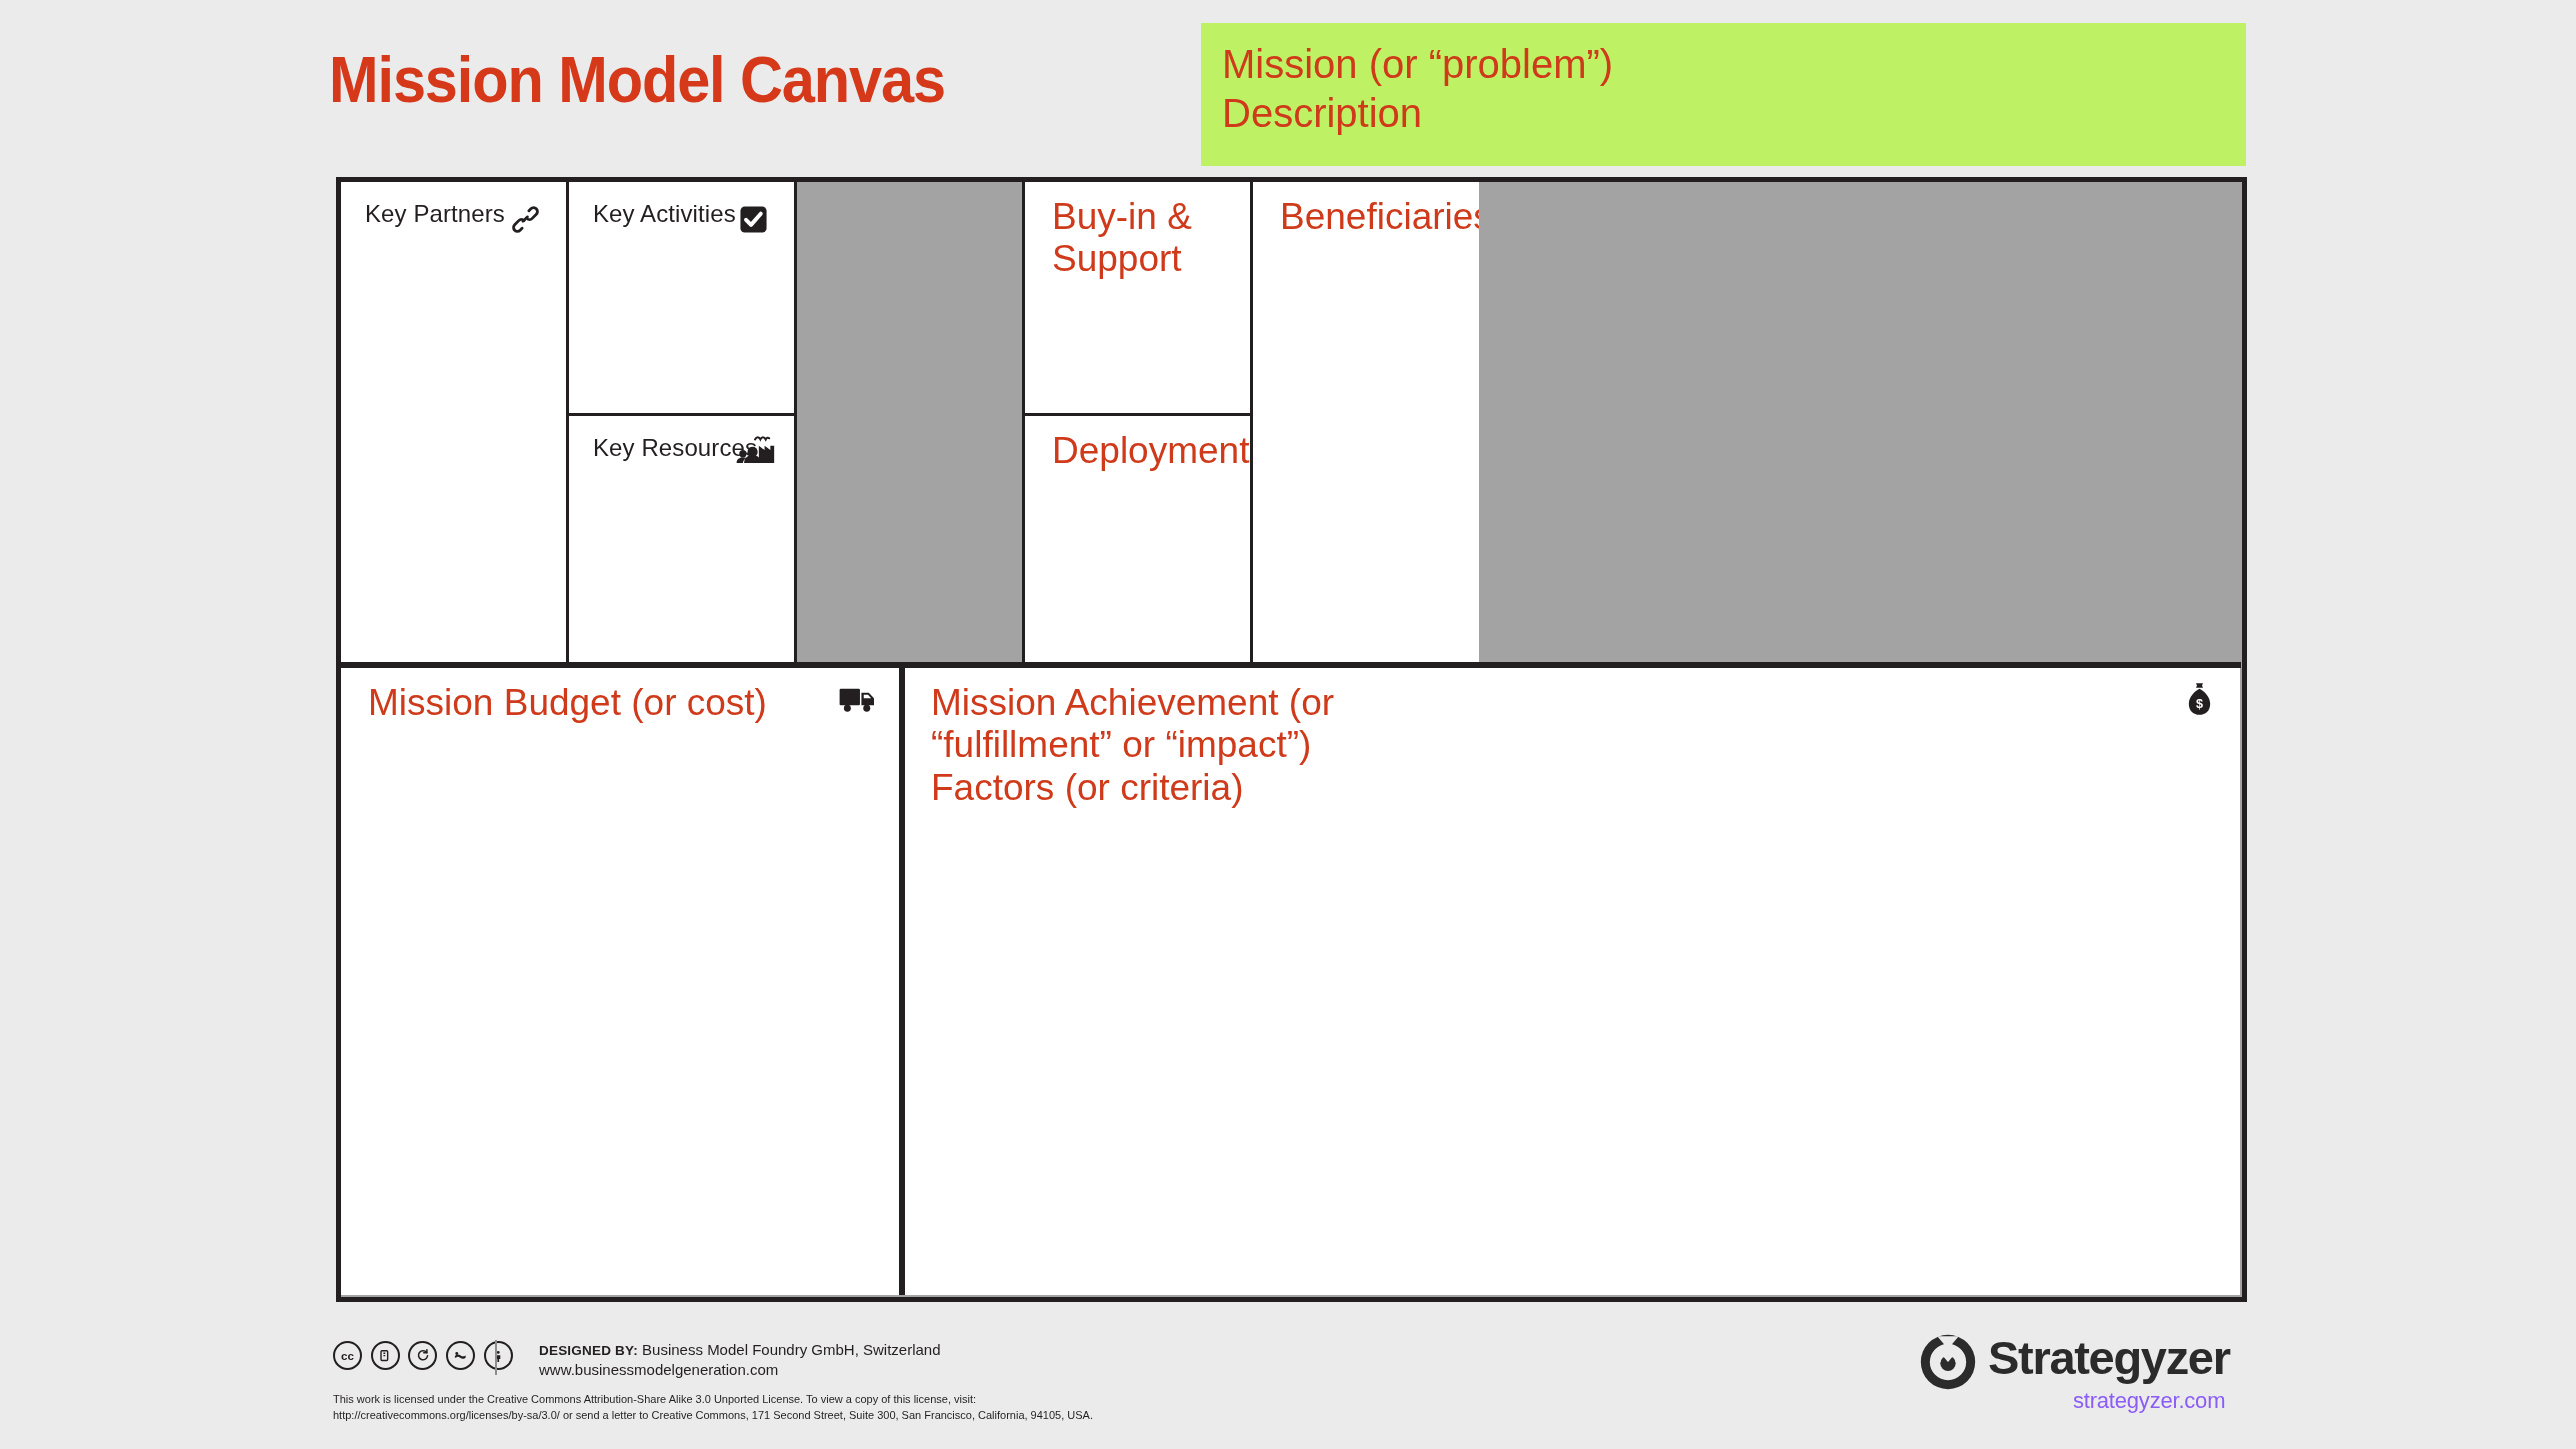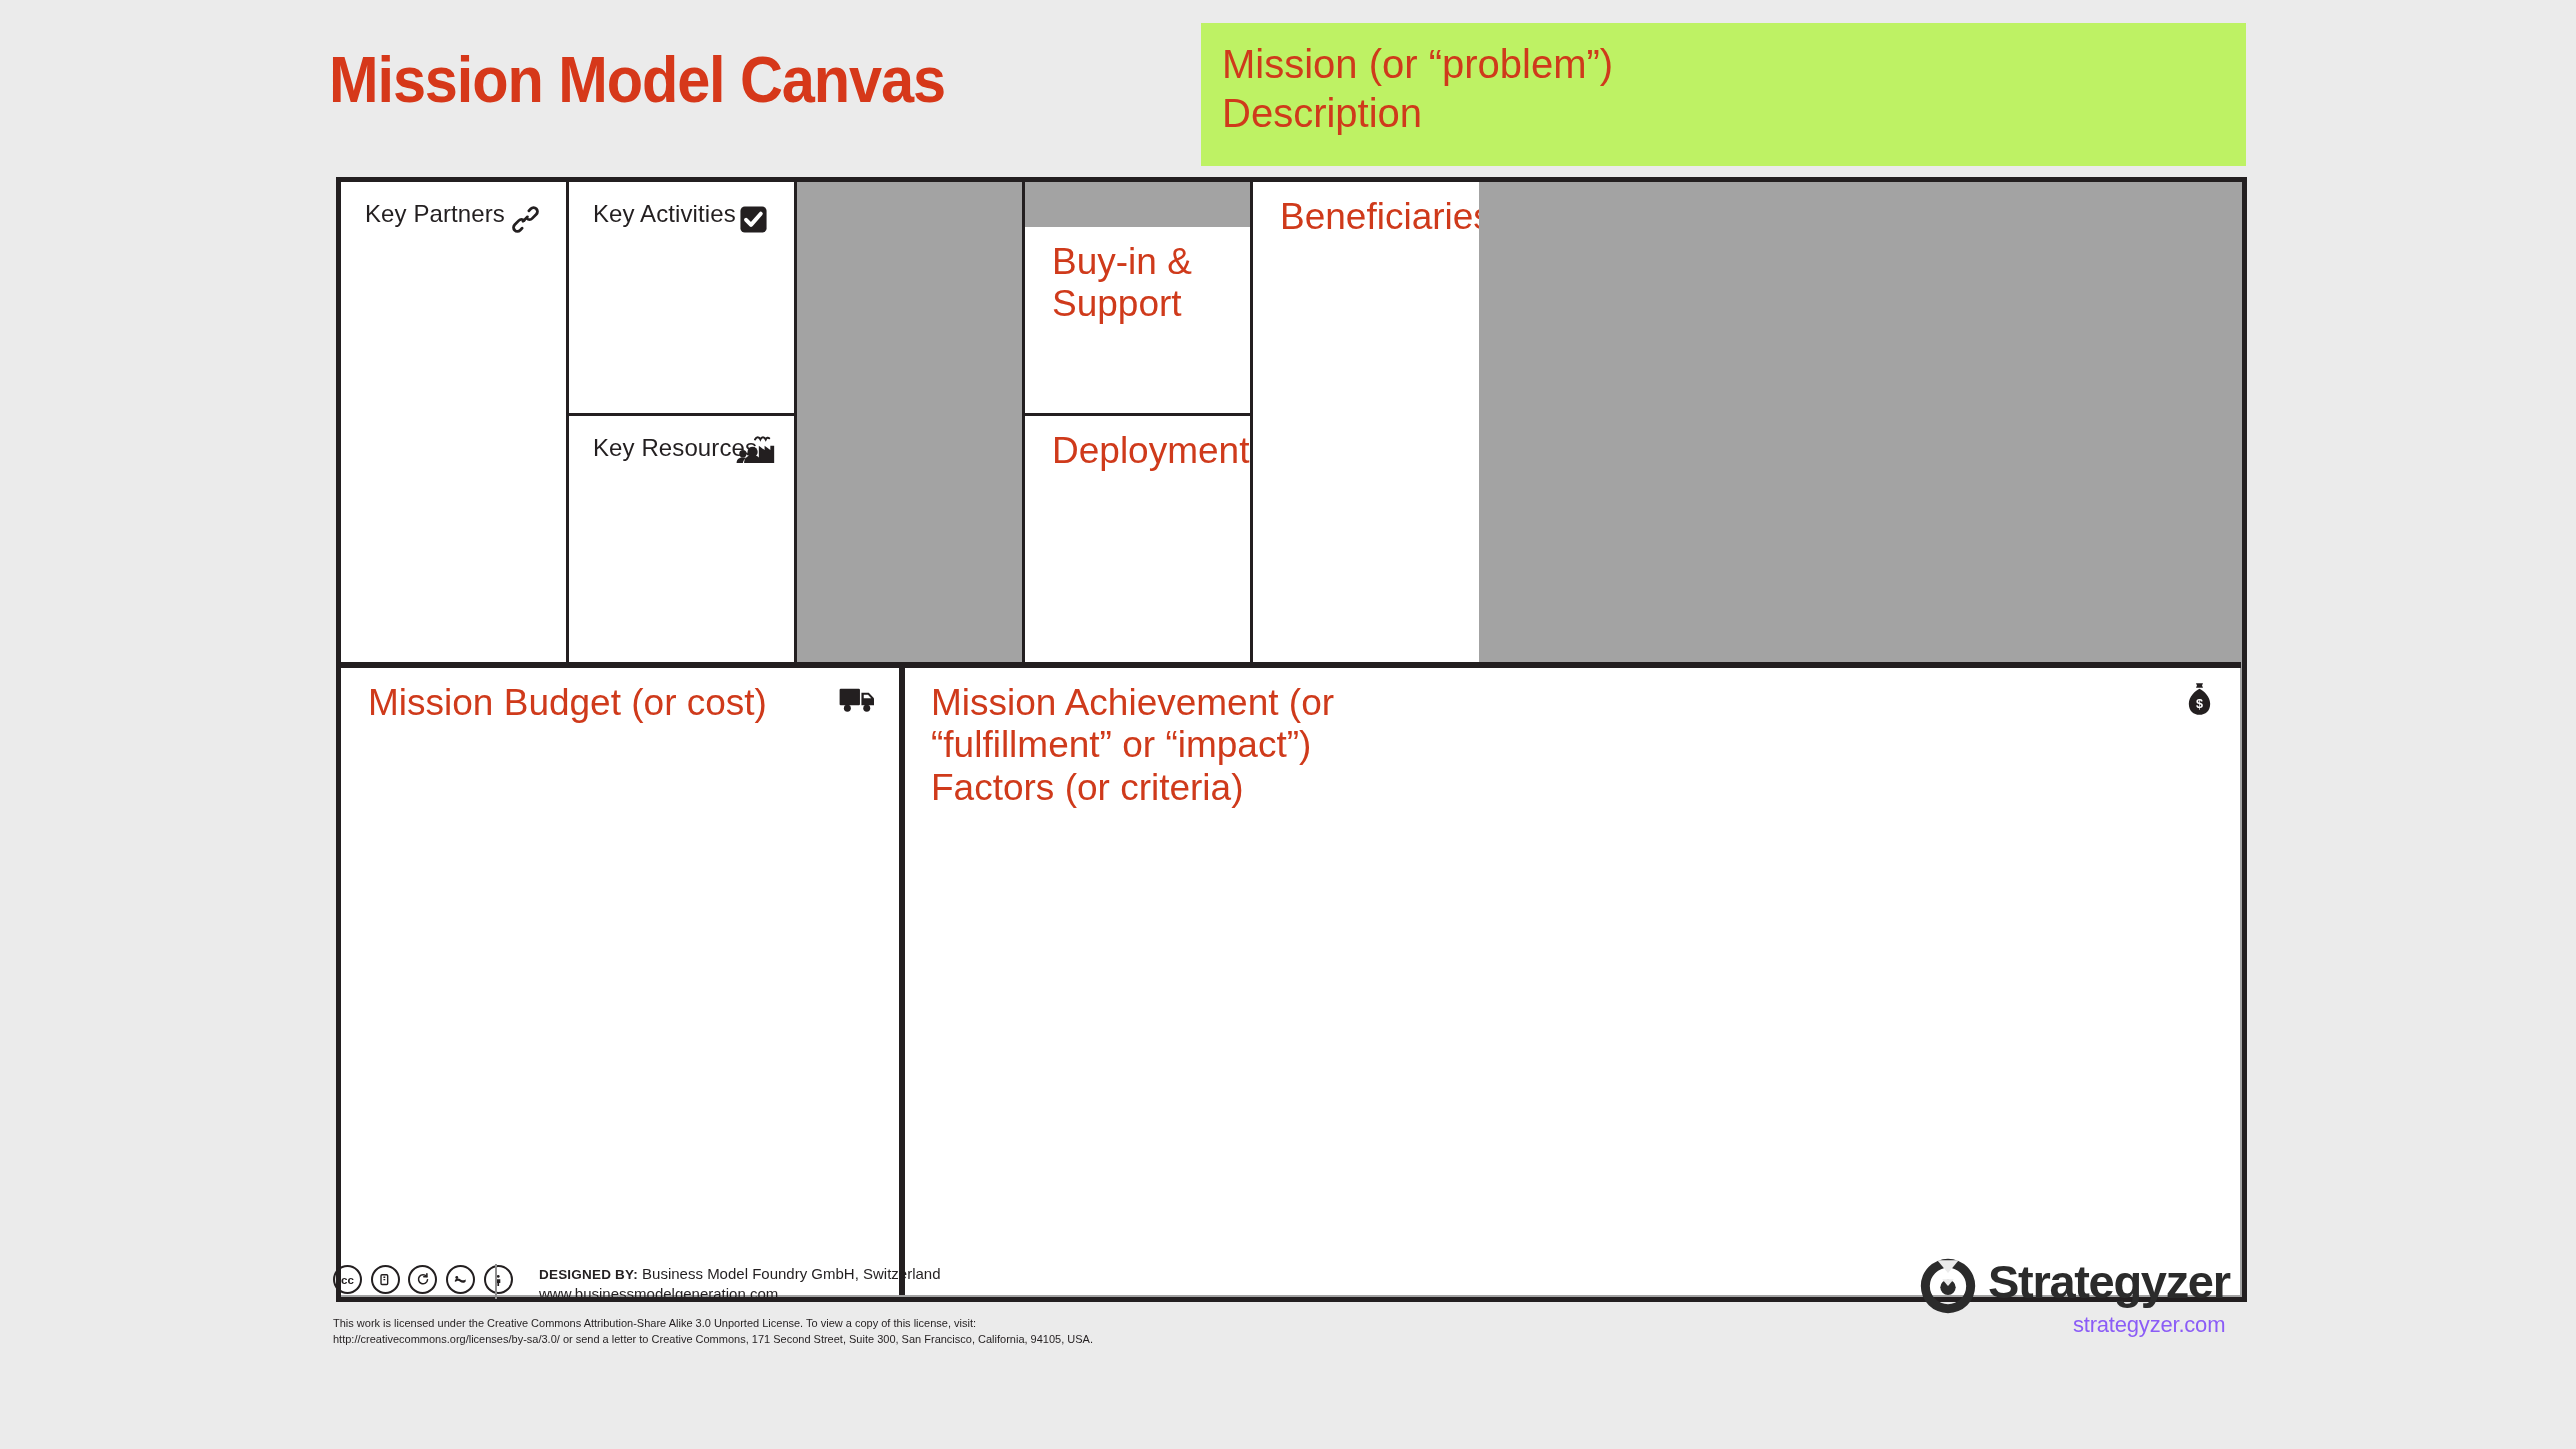--- a/index.html
+++ b/index.html
@@ -125,21 +125,21 @@
   .thick-vrule {
     position: absolute;
     width: 5.8px;
     background: #231f20;
   }
 
   
   #footer {
     position: absolute;
     left: 0;
-    top: 1248px;
+    top: 1324px;
     width: 2256px;
     height: 126px;
   }
   #cc-icons {
     position: absolute;
     left: 333px;
     top: 17.4px;
     display: flex;
     gap: 8.7px;
   }
@@ -264,21 +264,21 @@
         <path d="M28 34V16l6 4.6V16l6 4.6V16h4v18z"></path>
         <circle cx="21.5" cy="22.5" r="5.3"></circle>
         <path d="M12.6 34c0-5 4-8.2 8.9-8.2s8.9 3.2 8.9 8.2z"></path>
         <circle cx="11.4" cy="24.4" r="3.8"></circle>
         <path d="M4.8 34c0-3.6 2.9-5.9 6.6-5.9 1.3 0 2.5.3 3.5.8-1.9 1.2-3.2 2.9-3.6 5.1z"></path>
       </svg>
     </div>
   </div>
 
 
-  <div class="cell" style="left:684px; top:0; width:263px; height:231px;margin-top:45px;">
+  <div class="cell" style="left:684px; top:0; width:263px; height:231px;">
     <div class="cell-title red">Buy-in &amp;
 Support</div>
   </div>
 
   <div class="cell" style="left:684px; top:234px; width:225px; height:246px;">
     <div class="cell-title red">Deployment</div>
   </div>
 
   <div class="cell" style="left:912px; top:0; width:226px; height:480px;">
     <div class="cell-title red">Beneficiaries</div>

